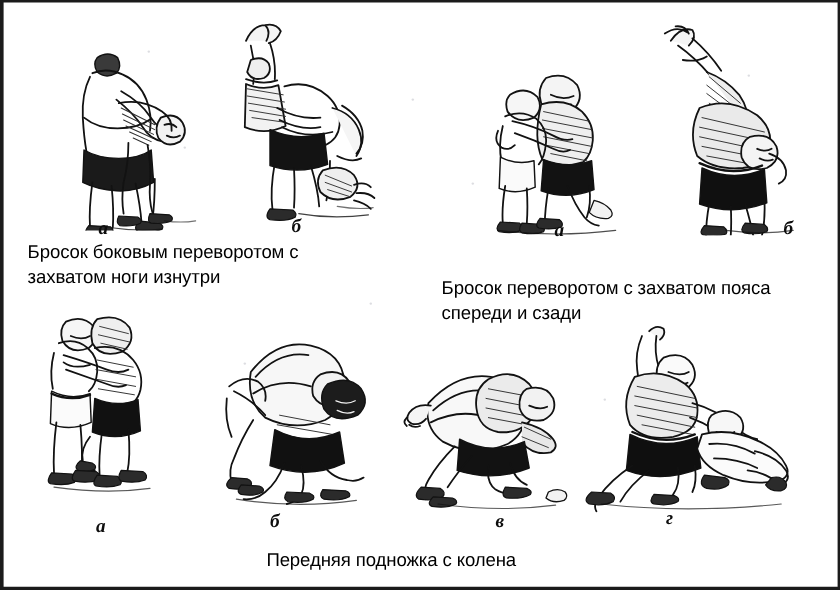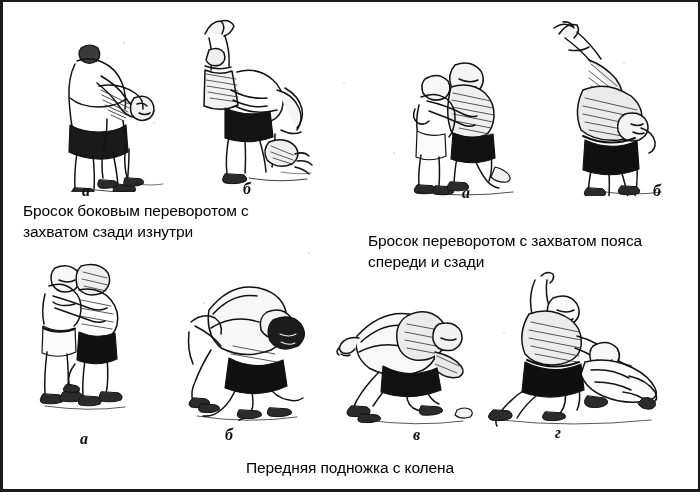--- a/index.html
+++ b/index.html
@@ -10,21 +10,21 @@
         box-sizing:border-box;
         border-left:3px solid #1b1b1b;
         border-right:2px solid #1b1b1b;
         border-top:2px solid #1b1b1b;
         border-bottom:3px solid #1b1b1b;}
 
   .caption{position:absolute;color:#000000;font-size:15.5px;line-height:21px;
            white-space:pre-line;letter-spacing:-0.1px;}
   .cap-left{left:20px;top:198px;width:340px;}
   .cap-right{left:365px;top:212px;width:320px;margin-top:16px;}
-  .cap-bottom{left:219px;top:455px;width:300px;margin-left:24px;}
+  .cap-bottom{left:219px;top:455px;width:300px;}
 
   .fig-label{position:absolute;font-family:"Liberation Serif","DejaVu Serif",serif;
              font-style:italic;font-weight:700;font-size:16px;color:#0d0d0d;}
 
   .panel{position:absolute;}
   .panel svg{display:block;}
 
   
   .speckle{position:absolute;border-radius:50%;background:#b9bcc4;opacity:.5;}
 </style>
@@ -112,21 +112,21 @@
         <path d="M110 140 q9 -3 14 2 M112 147 q10 -1 15 4 M110 153 q9 2 14 7"></path>
 
         <path d="M64 164 q28 5 58 1" stroke-width="1.1" opacity=".8"></path>
         <path d="M96 158 q18 3 30 1" stroke-width="0.9" opacity=".6"></path>
       </g>
     </svg>
   </div>
   <div class="fig-label" style="left:240px;top:178px;">б</div>
 
   <div class="caption cap-left">Бросок боковым переворотом с
-захватом сзади изнутри</div>
+захватом ноги изнутри</div>
 
   <div class="panel" style="left:404px;top:55px;width:120px;height:140px;">
     <svg viewBox="0 0 120 140" width="120" height="140">
       <g fill="none" stroke="#121212" stroke-width="1.5" stroke-linecap="round" stroke-linejoin="round">
 
         <path d="M48 8 q16 -6 26 6 q6 12 -4 21 q-17 7 -26 -6 q-4 -12 4 -21z" fill="#f4f4f4"></path>
         <path d="M52 22 q10 5 19 1 M55 29 q8 4 14 1"></path>
 
         <path d="M44 30 q20 -6 34 6 q10 10 9 24 q-1 12 -8 18 q-18 6 -34 -2 q-8 -18 -1 -46z" fill="#efefef"></path>
         <g stroke-width="0.8" stroke="#2e2e2e">

